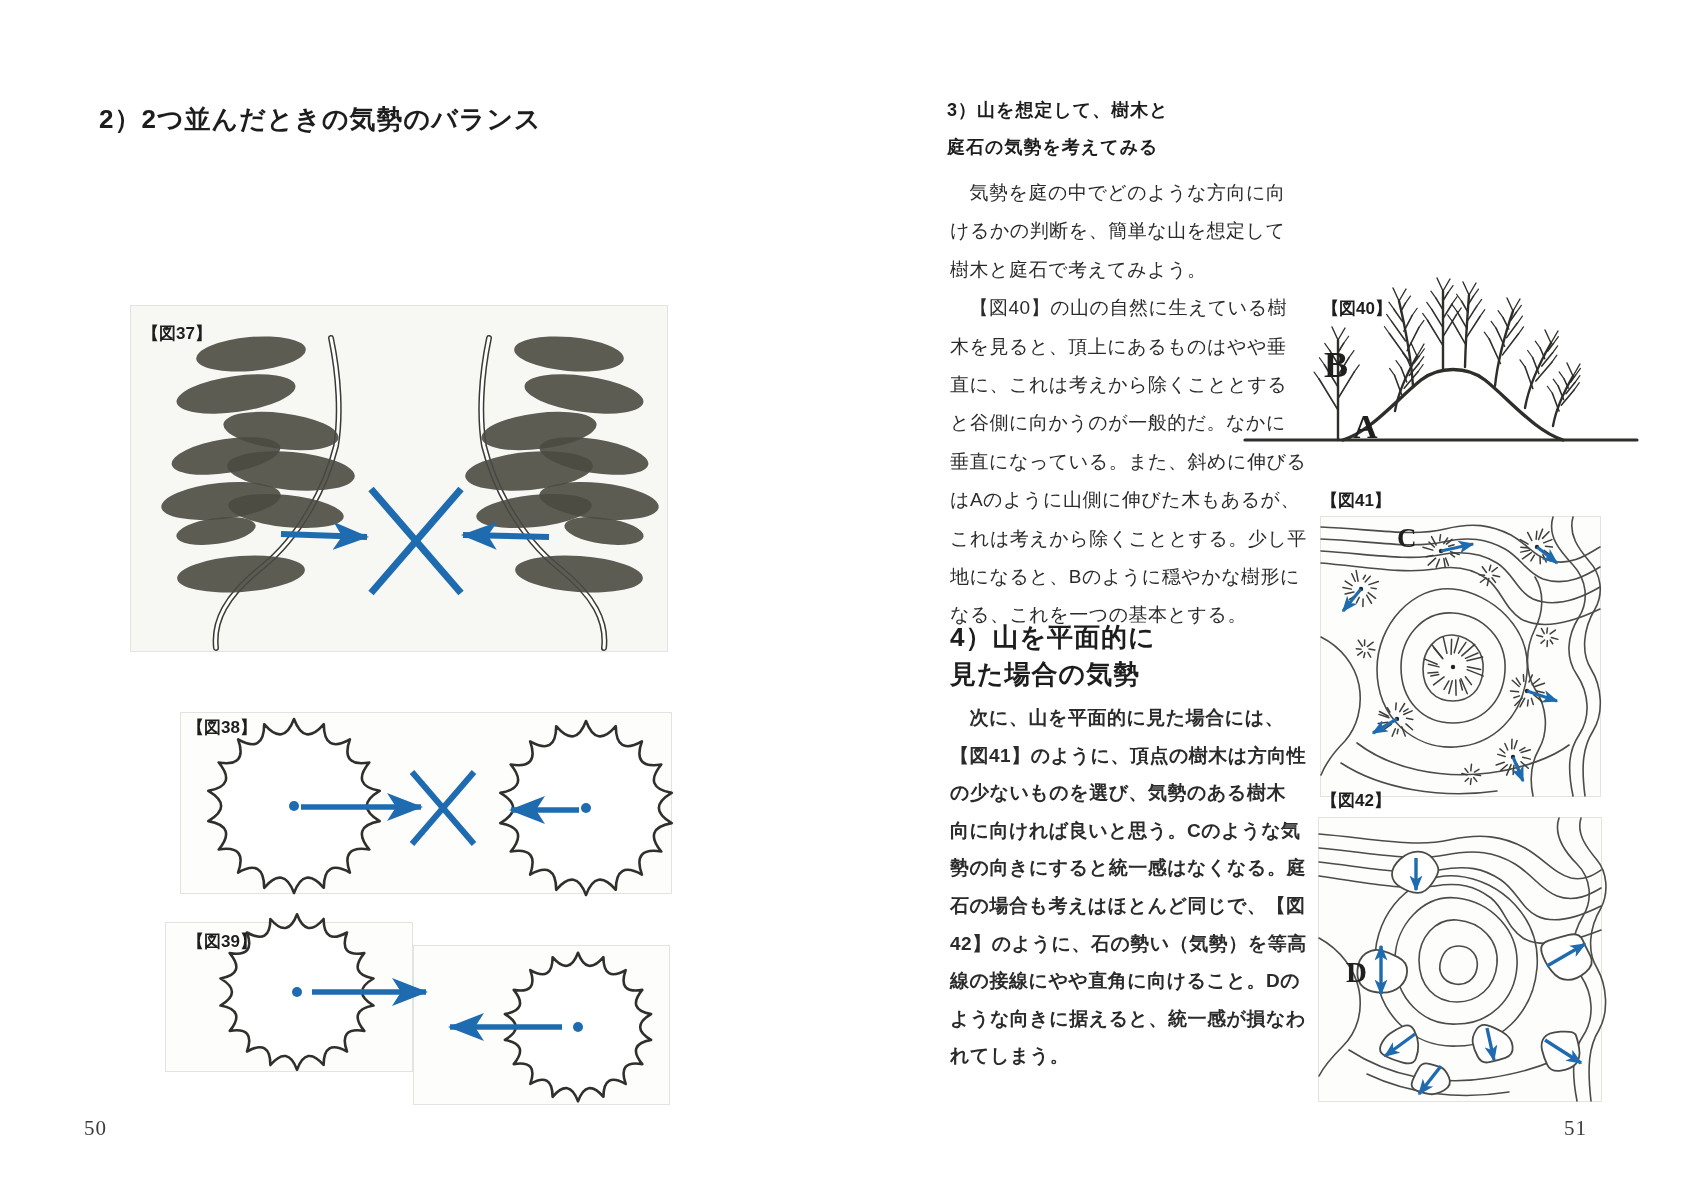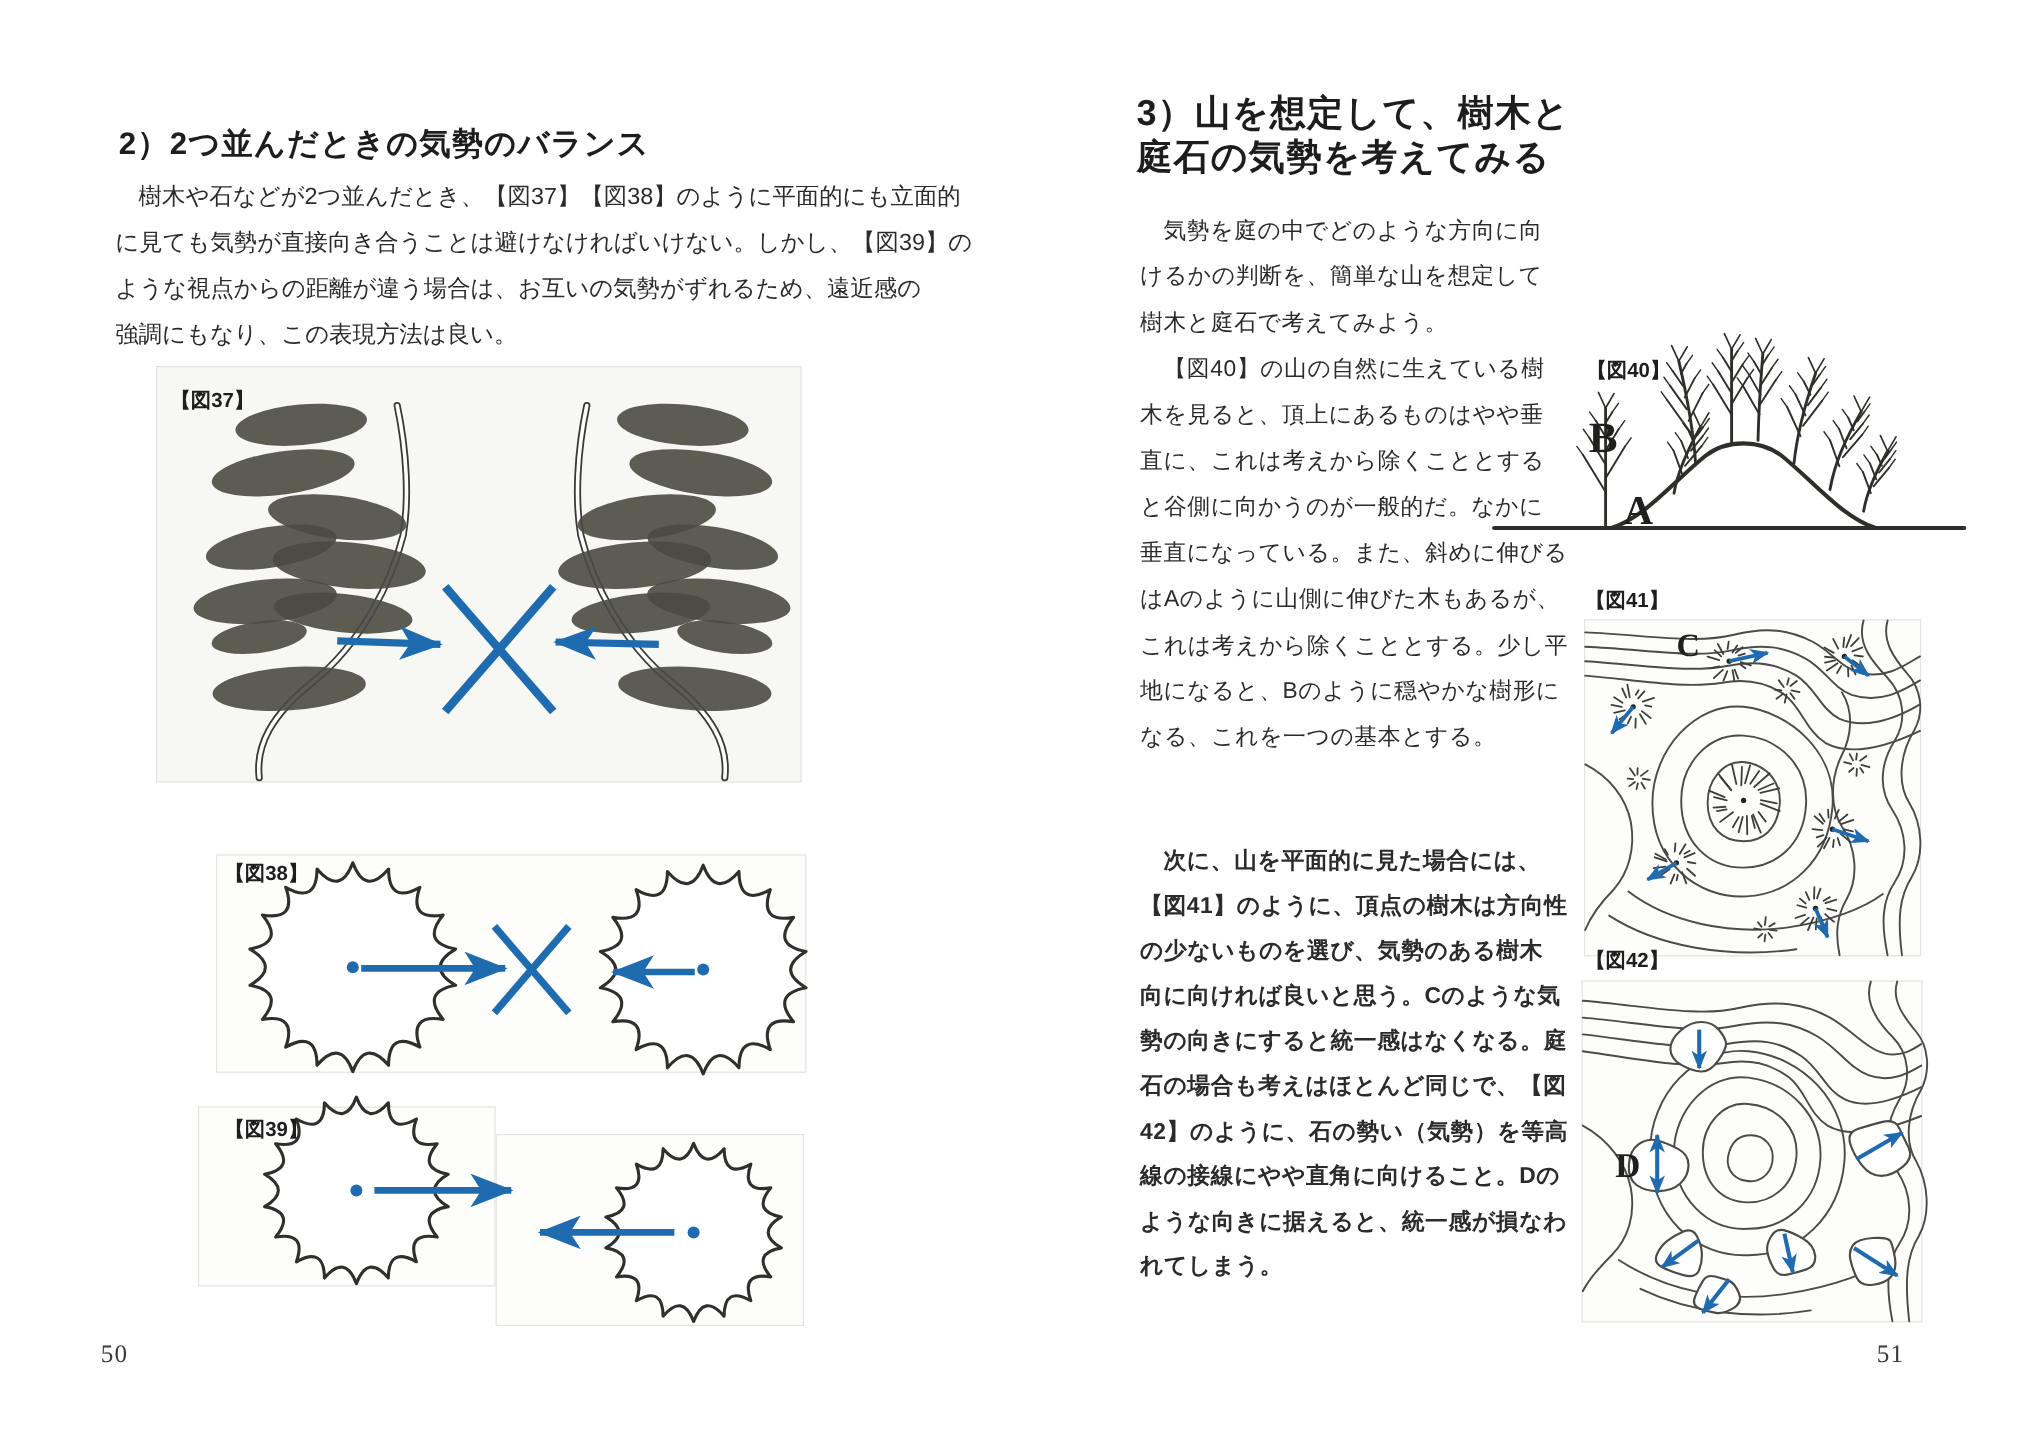--- a/index.html
+++ b/index.html
@@ -1,21 +1,21 @@
 <!DOCTYPE html>
 <html><head>
 <meta charset="utf-8">
 <style>
   html,body{margin:0;padding:0;background:#e8e8e8;}
   .sheet{position:relative;width:1692px;height:1200px;background:#ffffff;overflow:hidden;
          font-family:"Liberation Sans",sans-serif;color:#2b2b2b;}
   .abs{position:absolute;}
   h2{margin:0;font-weight:bold;color:#1d1d1d;}
   .lheading{left:99px;top:102px;font-size:26px;letter-spacing:1px;}
-  .rheading3{left:947px;top:76px;font-size:30px;line-height:37px;letter-spacing:1px;}
+  .rheading3{left:947px;top:92px;font-size:18px;line-height:37px;letter-spacing:1px;}
   .rheading4{left:950px;top:619px;font-size:26px;line-height:37px;letter-spacing:1px;}
   .lpara{left:96px;top:145px;font-size:19.5px;line-height:38.4px;white-space:nowrap;}
   .rbody{font-size:19px;line-height:38.4px;white-space:nowrap;letter-spacing:0.5px;}
   .sec3{left:950px;top:174px;}
   .sec4{left:950px;top:699px;line-height:37.6px;font-weight:bold;}
   .tline{white-space:nowrap;}
   .panel{position:absolute;background:#fdfdfc;border:1px solid #e3e3e0;box-sizing:border-box;}
   .figlabel{position:absolute;font-size:17px;font-weight:bold;color:#1e1e1e;white-space:nowrap;}
   .figletter{position:absolute;font-family:"Liberation Serif",serif;font-weight:bold;color:#1f1f1d;}
   .pagenum{position:absolute;font-family:"Liberation Serif",serif;font-size:21px;color:#3a3a3a;letter-spacing:1px;}
@@ -32,26 +32,20 @@
         <path d="M0,0 L36,14 L0,28 L9,14 Z" fill="#1e6bb0"></path>
       </marker>
       <marker id="ahS" markerUnits="userSpaceOnUse" markerWidth="16" markerHeight="13" viewBox="0 0 16 13" refX="14.5" refY="6.5" orient="auto-start-reverse">
         <path d="M0,0 L16,6.5 L0,13 L4.2,6.5 Z" fill="#1e6bb0"></path>
       </marker>
     </defs>
   </svg>
 
   <h2 class="abs lheading">2）2つ並んだときの気勢のバランス</h2>
 
-  <div class="abs lpara">
-      <div class="tline">　樹木や石などが2つ並んだとき、【図37】【図38】のように平面的にも立面的</div>
-      <div class="tline">に見ても気勢が直接向き合うことは避けなければいけない。しかし、【図39】の</div>
-      <div class="tline">ような視点からの距離が違う場合は、お互いの気勢がずれるため、遠近感の</div>
-      <div class="tline">強調にもなり、この表現方法は良い。</div>
-    </div>
 
   <div class="panel" style="left:130px;top:305px;width:538px;height:347px;background:#f7f7f4;">
     <svg id="svg37" width="538" height="347" viewBox="0 0 538 347">
         <defs>
           <g id="t37">
             <path d="M85,342 C82,315 95,290 130,262 C170,230 195,180 205,140 C210,110 208,70 200,32" stroke="#3a3a35" stroke-width="6" fill="none" stroke-linecap="round"></path>
             <path d="M85,342 C82,315 95,290 130,262 C170,230 195,180 205,140 C210,110 208,70 200,32" stroke="#ffffff" stroke-width="3" fill="none" stroke-linecap="round"></path>
             <ellipse cx="120" cy="48" rx="55" ry="17" transform="rotate(-5 120 48)" fill="#4a4a41" opacity="0.9"></ellipse>
             <ellipse cx="105" cy="88" rx="60" ry="18" transform="rotate(-8 105 88)" fill="#4a4a41" opacity="0.9"></ellipse>
             <ellipse cx="150" cy="125" rx="58" ry="18" transform="rotate(7 150 125)" fill="#4a4a41" opacity="0.9"></ellipse>
@@ -114,20 +108,24 @@
       <div class="tline">木を見ると、頂上にあるものはやや垂</div>
       <div class="tline">直に、これは考えから除くこととする</div>
       <div class="tline">と谷側に向かうのが一般的だ。なかに</div>
       <div class="tline">垂直になっている。また、斜めに伸びる</div>
       <div class="tline">はAのように山側に伸びた木もあるが、</div>
       <div class="tline">これは考えから除くこととする。少し平</div>
       <div class="tline">地になると、Bのように穏やかな樹形に</div>
       <div class="tline">なる、これを一つの基本とする。</div>
     </div>
 
+  <h2 class="abs rheading4">
+      <div class="tline">4）山を平面的に</div>
+      <div class="tline">見た場合の気勢</div>
+    </h2>
 
   <div class="abs rbody sec4">
       <div class="tline">　次に、山を平面的に見た場合には、</div>
       <div class="tline">【図41】のように、頂点の樹木は方向性</div>
       <div class="tline">の少ないものを選び、気勢のある樹木</div>
       <div class="tline">向に向ければ良いと思う。Cのような気</div>
       <div class="tline">勢の向きにすると統一感はなくなる。庭</div>
       <div class="tline">石の場合も考えはほとんど同じで、【図</div>
       <div class="tline">42】のように、石の勢い（気勢）を等高</div>
       <div class="tline">線の接線にやや直角に向けること。Dの</div>

